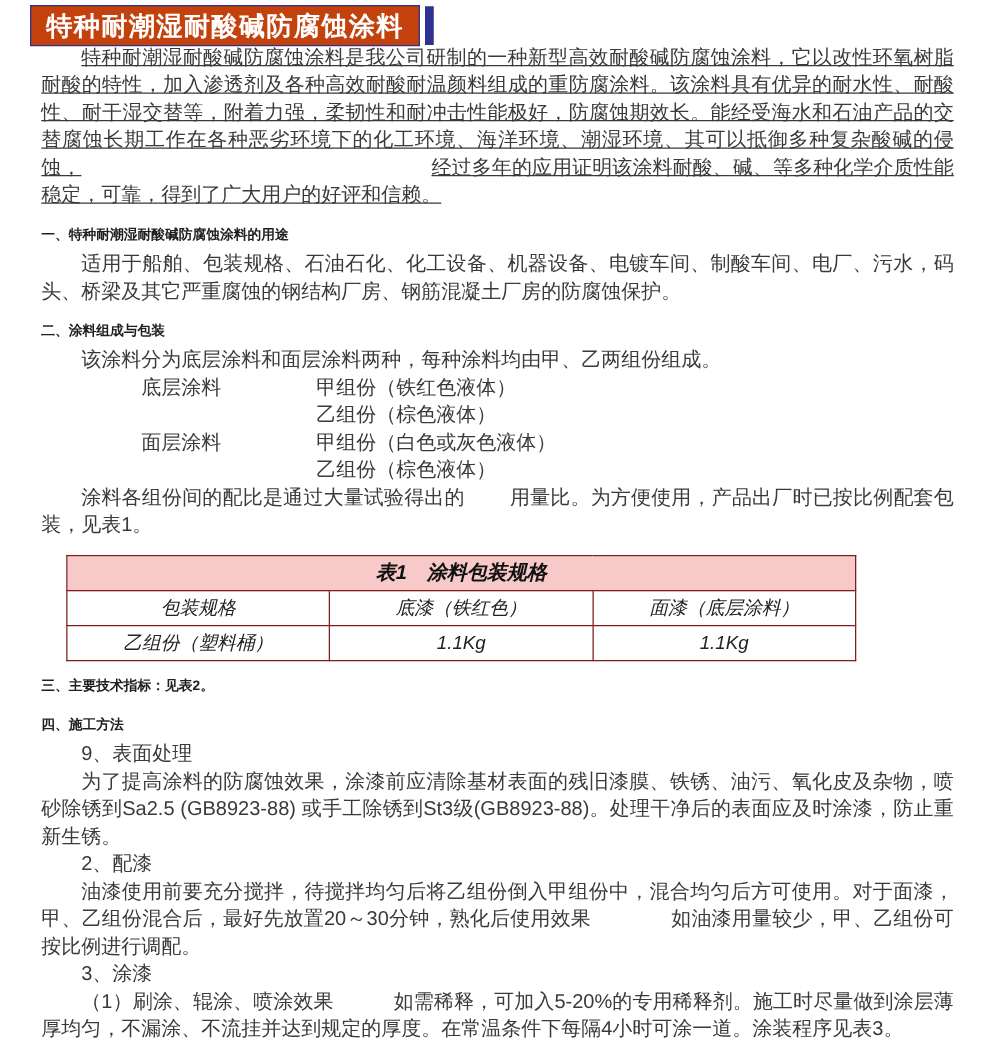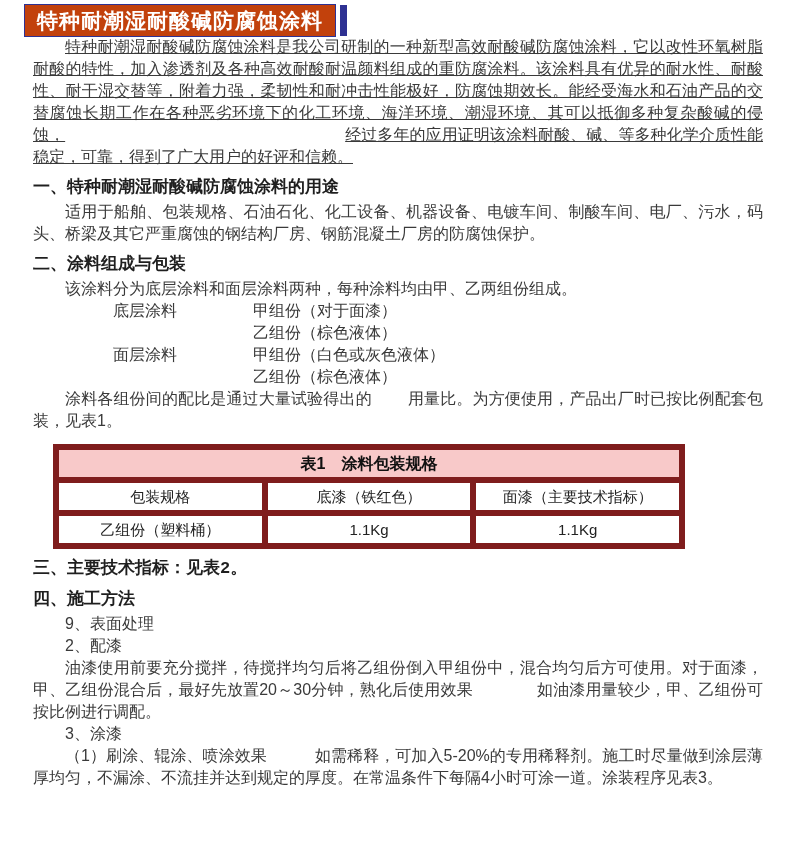--- a/index.html
+++ b/index.html
@@ -48,26 +48,25 @@
     text-indent: 2em;
     text-align: justify;
   }
   .intro { margin-top: 17px; text-decoration: underline; }
   .gap { display: inline-block; height: 1px; }
   .gap-280 { width: 280px; }
   .gap-36  { width: 36px; }
   .gap-64  { width: 64px; }
   .gap-48  { width: 48px; }
   h2.sec {
-    font-size: 17px;
+    font-size: 11px;
     font-weight: bold;
     color: #1f1f1f;
     margin: 9px 0 2px 0;
     line-height: 22px;
-    font-family: Liberation Mono, monospace;
   }
   .subhead {
     margin: 2px 0 0 0;
     text-indent: 2em;
     font-weight: normal;
   }
   
   .comp-list { margin: 0 0 0 80px; }
   .comp-row { display: flex; line-height: 22px; }
   .comp-label { width: 140px; flex: 0 0 140px; }
@@ -75,24 +74,25 @@
   
   .pkg-table {
     border-collapse: collapse;
     margin: 12px 0 0 20px;
     width: 632px;
     font-size: 15px;
     color: #222222;
     table-layout: fixed;
   }
   .pkg-table td {
-    border: 6px solid #7f1d1d;
+    border: 1px solid #7f1d1d;
     text-align: center;
     height: 27px;
     padding: 0 4px;
+    font-style: italic;
   }
   .pkg-table .tbl-caption {
     background: #f8c9c9;
     font-weight: bold;
     font-size: 16px;
     color: #111111;
   }
   .col-1 { width: 190px; }
   .col-2 { width: 218px; }
   .col-3 { width: 224px; }
@@ -112,21 +112,21 @@
 
   <h2 class="sec">一、特种耐潮湿耐酸碱防腐蚀涂料的用途</h2>
   <p class="para">适用于船舶、包装规格、石油石化、化工设备、机器设备、电镀车间、制酸车间、电厂、污水，码头、桥梁及其它严重腐蚀的钢结构厂房、钢筋混凝土厂房的防腐蚀保护。</p>
 
   <h2 class="sec">二、涂料组成与包装</h2>
   <p class="para">该涂料分为底层涂料和面层涂料两种，每种涂料均由甲、乙两组份组成。</p>
 
   <div class="comp-list">
     <div class="comp-row">
       <span class="comp-label">底层涂料</span>
-      <span class="comp-value">甲组份（对于面漆）</span>
+      <span class="comp-value">甲组份（铁红色液体）</span>
     </div>
     <div class="comp-row">
       <span class="comp-label"></span>
       <span class="comp-value">乙组份（棕色液体）</span>
     </div>
     <div class="comp-row">
       <span class="comp-label">面层涂料</span>
       <span class="comp-value">甲组份（白色或灰色液体）</span>
     </div>
     <div class="comp-row">
@@ -138,35 +138,36 @@
   <p class="para"><span>涂料各组份间的配比是通过大量试验得出的</span><span class="gap gap-36"></span><span>用量比。为方便使用，产品出厂时已按比例配套包装，见表1。</span></p>
 
   <table class="pkg-table">
     <tbody>
       <tr>
         <td colspan="3" class="tbl-caption">表1　涂料包装规格</td>
       </tr>
       <tr>
         <td class="col-1">包装规格</td>
         <td class="col-2">底漆（铁红色）</td>
-        <td class="col-3">面漆（主要技术指标）</td>
+        <td class="col-3">面漆（底层涂料）</td>
       </tr>
       <tr>
         <td>乙组份（塑料桶）</td>
         <td>1.1Kg</td>
         <td>1.1Kg</td>
       </tr>
     </tbody>
   </table>
 
   <h2 class="sec after-table">三、主要技术指标：见表2。</h2>
 
   <h2 class="sec">四、施工方法</h2>
 
   <p class="para subhead">9、表面处理</p>
+  <p class="para">为了提高涂料的防腐蚀效果，涂漆前应清除基材表面的残旧漆膜、铁锈、油污、氧化皮及杂物，喷砂除锈到Sa2.5 (GB8923-88) 或手工除锈到St3级(GB8923-88)。处理干净后的表面应及时涂漆，防止重新生锈。</p>
 
   <p class="para subhead">2、配漆</p>
   <p class="para"><span>油漆使用前要充分搅拌，待搅拌均匀后将乙组份倒入甲组份中，混合均匀后方可使用。对于面漆，甲、乙组份混合后，最好先放置20～30分钟，熟化后使用效果</span><span class="gap gap-64"></span><span>如油漆用量较少，甲、乙组份可按比例进行调配。</span></p>
 
   <p class="para subhead">3、涂漆</p>
   <p class="para"><span>（1）刷涂、辊涂、喷涂效果</span><span class="gap gap-48"></span><span>如需稀释，可加入5-20%的专用稀释剂。施工时尽量做到涂层薄厚均匀，不漏涂、不流挂并达到规定的厚度。在常温条件下每隔4小时可涂一道。涂装程序见表3。</span></p>
 
 </div>
 
 </body></html>

